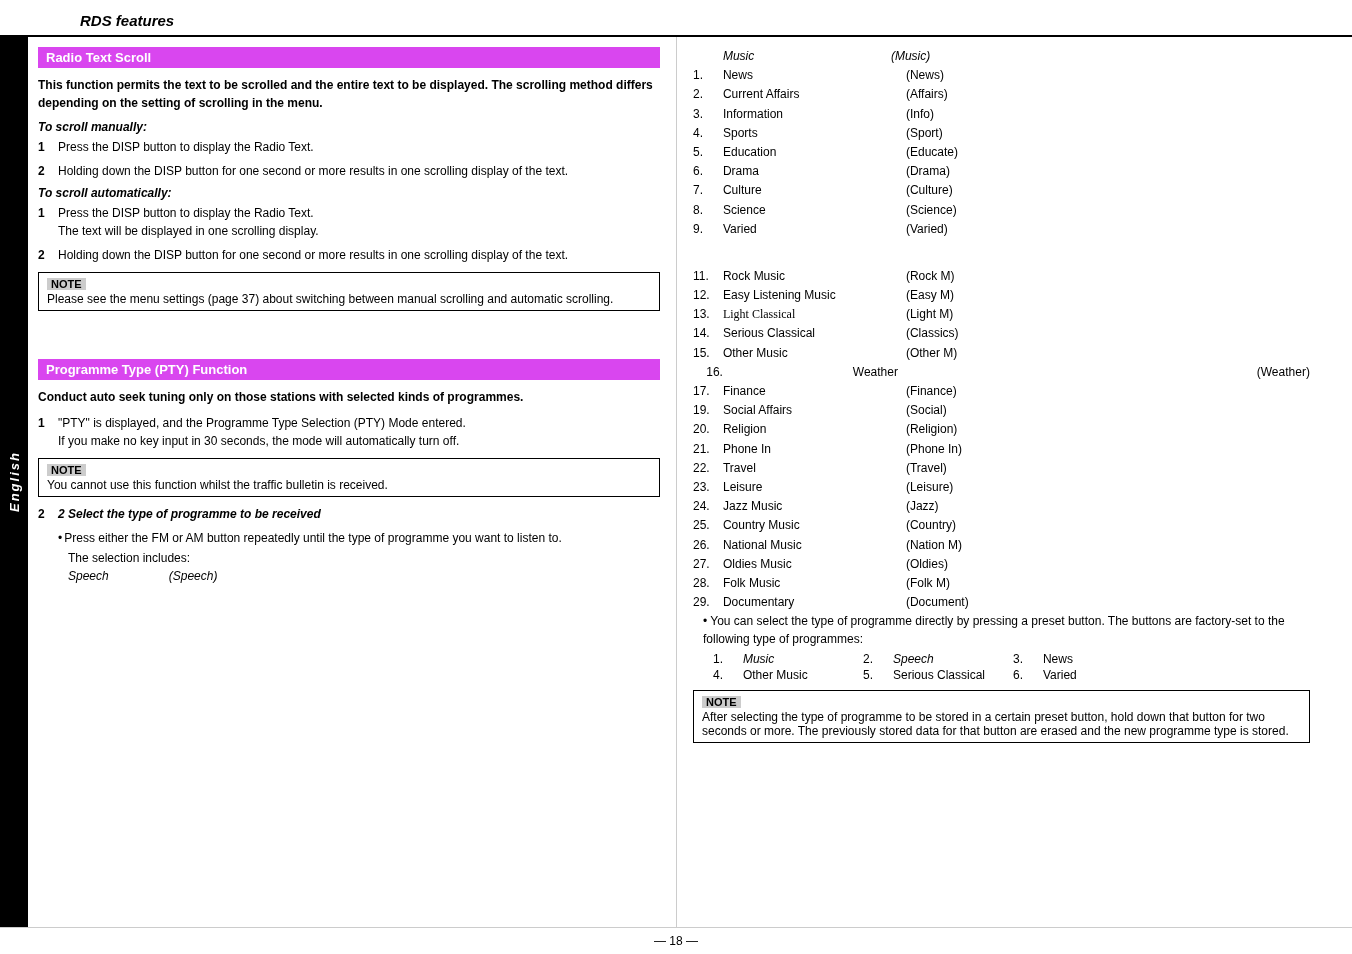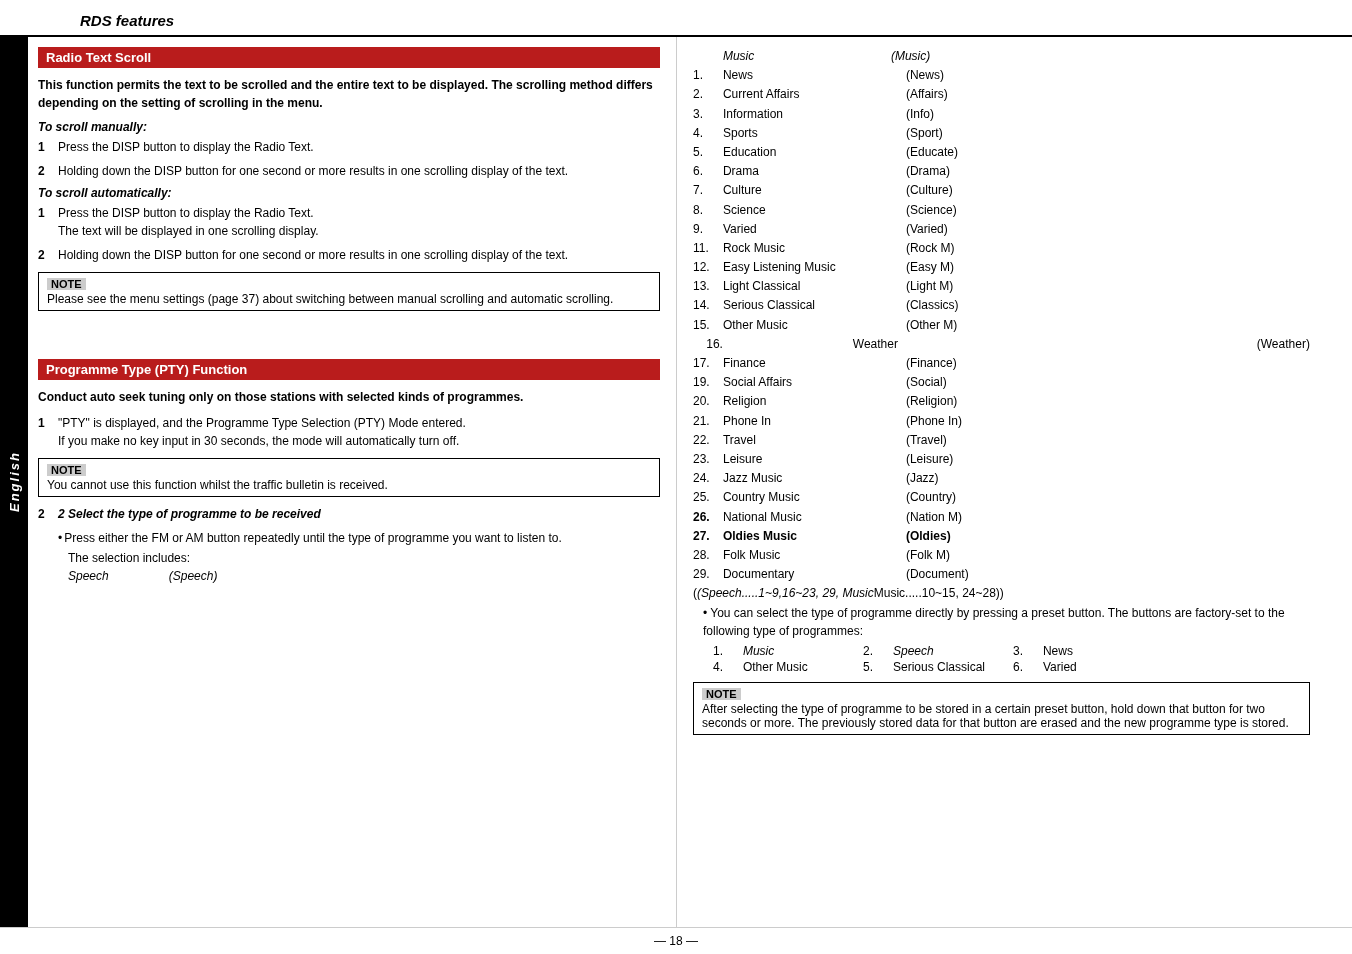--- a/index.html
+++ b/index.html
@@ -48,21 +48,21 @@
     .left-column {
       flex: 0 0 48%;
       padding: 10px 16px 10px 10px;
       border-right: 1px solid #ccc;
     }
     .right-column {
       flex: 0 0 48%;
       padding: 10px 16px 10px 16px;
     }
     .section-header {
-      background: #b91c1c;
+      background: #d946ef;
       color: #fff;
       font-weight: bold;
       font-size: 13px;
       padding: 3px 8px;
       margin-bottom: 8px;
     }
     .section-text {
       font-size: 12px;
       line-height: 1.5;
       margin-bottom: 8px;
@@ -311,38 +311,38 @@
               <span style="display: table-cell; white-space: nowrap; padding-left: 8px;">(Science)</span>
             </div>
           </div>
           <div style="display: table; width: 100%;">
             <div style="display: table-row; font-size: 12px; line-height: 1.6;">
               <span style="display: table-cell; width: 30px; white-space: nowrap;">9.</span>
               <span style="display: table-cell; width: 175px; white-space: nowrap;">Varied</span>
               <span style="display: table-cell; white-space: nowrap; padding-left: 8px;">(Varied)</span>
             </div>
           </div>
-          <div style="display: table; width: 100%;">
+          <div style="display: table; width: 100%; margin-top: 28px;">
             <div style="display: table-row; font-size: 12px; line-height: 1.6;">
               <span style="display: table-cell; width: 30px; white-space: nowrap;">11.</span>
               <span style="display: table-cell; width: 175px; white-space: nowrap;">Rock Music</span>
               <span style="display: table-cell; white-space: nowrap; padding-left: 8px;">(Rock M)</span>
             </div>
           </div>
           <div style="display: table; width: 100%;">
             <div style="display: table-row; font-size: 12px; line-height: 1.6;">
               <span style="display: table-cell; width: 30px; white-space: nowrap;">12.</span>
               <span style="display: table-cell; width: 175px; white-space: nowrap;">Easy Listening Music</span>
               <span style="display: table-cell; white-space: nowrap; padding-left: 8px;">(Easy M)</span>
             </div>
           </div>
           <div style="display: table; width: 100%;">
             <div style="display: table-row; font-size: 12px; line-height: 1.6;">
               <span style="display: table-cell; width: 30px; white-space: nowrap;">13.</span>
-              <span style="display: table-cell; width: 175px; white-space: nowrap;">Light Classical</span>
+              <span style="display: table-cell; width: 175px; white-space: nowrap; font-family: Liberation Serif, serif;">Light Classical</span>
               <span style="display: table-cell; white-space: nowrap; padding-left: 8px;">(Light M)</span>
             </div>
           </div>
           <div style="display: table; width: 100%;">
             <div style="display: table-row; font-size: 12px; line-height: 1.6;">
               <span style="display: table-cell; width: 30px; white-space: nowrap;">14.</span>
               <span style="display: table-cell; width: 175px; white-space: nowrap;">Serious Classical</span>
               <span style="display: table-cell; white-space: nowrap; padding-left: 8px;">(Classics)</span>
             </div>
           </div>
@@ -411,27 +411,27 @@
           </div>
           <div style="display: table; width: 100%;">
             <div style="display: table-row; font-size: 12px; line-height: 1.6;">
               <span style="display: table-cell; width: 30px; white-space: nowrap;">25.</span>
               <span style="display: table-cell; width: 175px; white-space: nowrap;">Country Music</span>
               <span style="display: table-cell; white-space: nowrap; padding-left: 8px;">(Country)</span>
             </div>
           </div>
           <div style="display: table; width: 100%;">
             <div style="display: table-row; font-size: 12px; line-height: 1.6;">
-              <span style="display: table-cell; width: 30px; white-space: nowrap; font-weight: bold;">26.</span>
+              <span style="display: table-cell; width: 30px; white-space: nowrap;">26.</span>
               <span style="display: table-cell; width: 175px; white-space: nowrap;">National Music</span>
               <span style="display: table-cell; white-space: nowrap; padding-left: 8px;">(Nation M)</span>
             </div>
           </div>
           <div style="display: table; width: 100%;">
-            <div style="display: table-row; font-size: 12px; line-height: 1.6; font-weight: bold;">
+            <div style="display: table-row; font-size: 12px; line-height: 1.6;">
               <span style="display: table-cell; width: 30px; white-space: nowrap;">27.</span>
               <span style="display: table-cell; width: 175px; white-space: nowrap;">Oldies Music</span>
               <span style="display: table-cell; white-space: nowrap; padding-left: 8px;">(Oldies)</span>
             </div>
           </div>
           <div style="display: table; width: 100%;">
             <div style="display: table-row; font-size: 12px; line-height: 1.6;">
               <span style="display: table-cell; width: 30px; white-space: nowrap;">28.</span>
               <span style="display: table-cell; width: 175px; white-space: nowrap;">Folk Music</span>
               <span style="display: table-cell; white-space: nowrap; padding-left: 8px;">(Folk M)</span>
@@ -439,24 +439,20 @@
           </div>
           <div style="display: table; width: 100%;">
             <div style="display: table-row; font-size: 12px; line-height: 1.6;">
               <span style="display: table-cell; width: 30px; white-space: nowrap;">29.</span>
               <span style="display: table-cell; width: 175px; white-space: nowrap;">Documentary</span>
               <span style="display: table-cell; white-space: nowrap; padding-left: 8px;">(Document)</span>
             </div>
           </div>
         </div>
 
-      <div style="font-size:12px; margin-top:2px; margin-bottom:4px;">
-        (<span class="italic">(Speech.....1~9,16~23, 29,</span>
-        <span class="italic" style="font-style:italic;"> Music</span><span>Music.....10~15, 24~28)</span>)
-      </div>
 
       <div class="bullet-text">You can select the type of programme directly by pressing a preset button. The buttons are factory-set to the following type of programmes:</div>
 
       <div style="display:table; margin-left:20px; font-size:12px; margin-bottom:2px;">
         <span style="display:table-cell; width:30px;">1.</span>
         <span style="display:table-cell; width:120px; font-style:italic;">Music</span>
         <span style="display:table-cell; width:30px;">2.</span>
         <span style="display:table-cell; width:120px; font-style:italic;">Speech</span>
         <span style="display:table-cell; width:30px;">3.</span>
         <span style="display:table-cell;">News</span>

